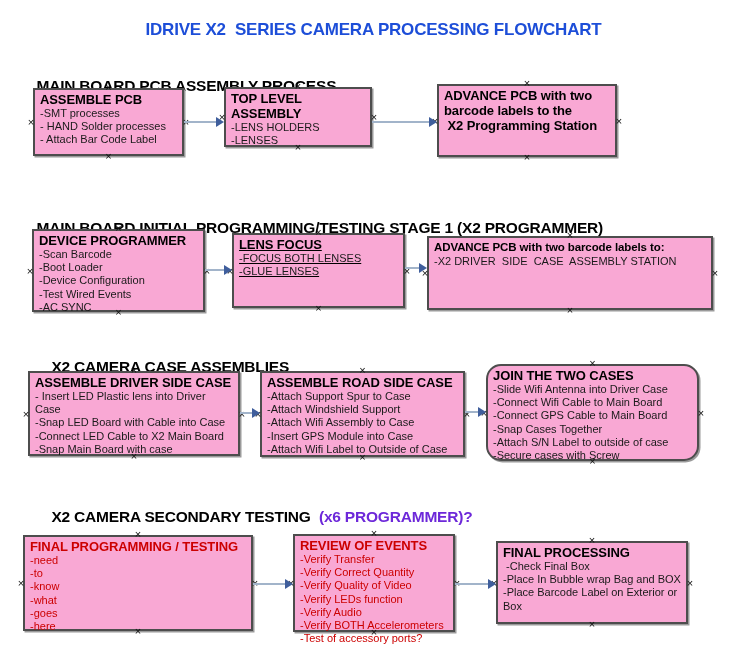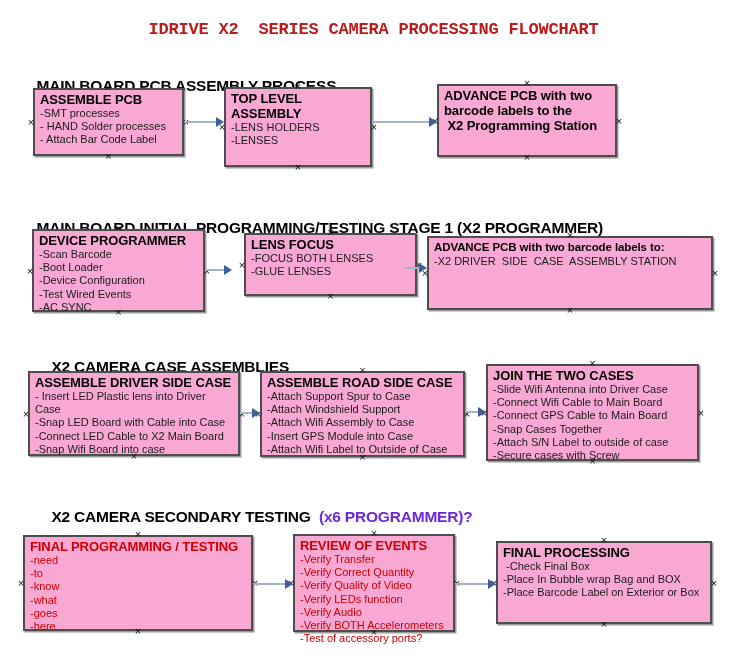--- a/index.html
+++ b/index.html
@@ -2,21 +2,21 @@
 <html><head>
 <meta charset="utf-8">
 <style>
   html,body{margin:0;padding:0;background:#ffffff;}
   #canvas{
     position:relative;width:747px;height:662px;background:#ffffff;overflow:hidden;
     font-family:"Liberation Sans","DejaVu Sans",sans-serif;color:#000;
   }
   .main-title{
     position:absolute;top:20px;left:0;width:747px;text-align:center;
-    font-size:17px;font-weight:bold;letter-spacing:-0.2px;white-space:pre-wrap;color:#b91c1c;font-family:Liberation Mono, monospace;
+    font-size:17px;font-weight:bold;letter-spacing:-0.2px;white-space:pre-wrap;color:#1d4ed8;
   }
   .shead{
     position:absolute;font-size:15.5px;font-weight:bold;letter-spacing:-0.2px;
     white-space:pre-wrap;color:#000;
   }
   .shead .redtxt{color:#6d28d9;}
   .fbox{
     position:absolute;box-sizing:border-box;background:#f9a8d4;
     border:2px solid #4d4d4d;box-shadow:1.5px 1.5px 0 #9a9a9a;
     padding:2px 5px;overflow:visible;
@@ -61,21 +61,21 @@
   </div>
 
   <div class="fbox" style="left:33px;top:88px;width:151px;height:68px;">
     <div class="bt">ASSEMBLE PCB</div>
     <div class="bl">
         <div class="itm">-SMT processes</div>
         <div class="itm">- HAND Solder processes</div>
         <div class="itm">- Attach Bar Code Label</div>
       </div>
   </div>
-  <div class="fbox" style="left:224px;top:87px;width:148px;height:80px;">
+  <div class="fbox" style="left:224px;top:87px;width:148px;height:60px;">
     <div class="bt">TOP LEVEL ASSEMBLY</div>
     <div class="bl">
         <div class="itm">-LENS HOLDERS</div>
         <div class="itm">-LENSES</div>
       </div>
   </div>
   <div class="fbox" style="left:437px;top:84px;width:180px;height:73px;">
     <div class="bt">ADVANCE PCB with two
 barcode labels to the
  X2 Programming Station</div>
@@ -91,21 +91,21 @@
   <div class="fbox" style="left:32px;top:229px;width:173px;height:83px;">
     <div class="bt">DEVICE PROGRAMMER</div>
     <div class="bl">
         <div class="itm">-Scan Barcode</div>
         <div class="itm">-Boot Loader</div>
         <div class="itm">-Device Configuration</div>
         <div class="itm">-Test Wired Events</div>
         <div class="itm">-AC SYNC</div>
       </div>
   </div>
-  <div class="fbox" style="left:244px;top:233px;width:173px;height:63px;">
+  <div class="fbox" style="left:232px;top:233px;width:173px;height:75px;text-decoration:underline;">
     <div class="bt">LENS FOCUS</div>
     <div class="bl">
         <div class="itm">-FOCUS BOTH LENSES</div>
         <div class="itm">-GLUE LENSES</div>
       </div>
   </div>
   <div class="fbox" style="left:427px;top:236px;width:286px;height:74px;">
     <div class="bt t-sm">ADVANCE PCB with two barcode labels to:</div>
     <div class="bl">
         <div class="itm">-X2 DRIVER  SIDE  CASE  ASSEMBLY STATION</div>
@@ -117,34 +117,34 @@
   <div class="shead" style="left:35px;top:340px;">
     <span>X2 CAMERA CASE ASSEMBLIES</span>
   </div>
 
   <div class="fbox" style="left:28px;top:371px;width:212px;height:85px;">
     <div class="bt">ASSEMBLE DRIVER SIDE CASE</div>
     <div class="bl">
         <div class="itm">- Insert LED Plastic lens into Driver Case</div>
         <div class="itm">-Snap LED Board with Cable into Case</div>
         <div class="itm">-Connect LED Cable to X2 Main Board</div>
-        <div class="itm">-Snap Wifi Board into case</div>
+        <div class="itm">-Snap Main Board with case</div>
       </div>
   </div>
   <div class="fbox" style="left:260px;top:371px;width:205px;height:86px;">
     <div class="bt">ASSEMBLE ROAD SIDE CASE</div>
     <div class="bl">
         <div class="itm">-Attach Support Spur to Case</div>
         <div class="itm">-Attach Windshield Support</div>
         <div class="itm">-Attach Wifi Assembly to Case</div>
         <div class="itm">-Insert GPS Module into Case</div>
         <div class="itm">-Attach Wifi Label to Outside of Case</div>
       </div>
   </div>
-  <div class="fbox" style="left:486px;top:364px;width:213px;height:97px;">
+  <div class="fbox" style="left:486px;top:364px;width:213px;height:97px;border-radius:15px;">
     <div class="bt">JOIN THE TWO CASES</div>
     <div class="bl">
         <div class="itm">-Slide Wifi Antenna into Driver Case</div>
         <div class="itm">-Connect Wifi Cable to Main Board</div>
         <div class="itm">-Connect GPS Cable to Main Board</div>
         <div class="itm">-Snap Cases Together</div>
         <div class="itm">-Attach S/N Label to outside of case</div>
         <div class="itm">-Secure cases with Screw</div>
       </div>
   </div>
@@ -171,21 +171,21 @@
     <div class="bl">
         <div class="itm">-Verify Transfer</div>
         <div class="itm">-Verify Correct Quantity</div>
         <div class="itm">-Verify Quality of Video</div>
         <div class="itm">-Verify LEDs function</div>
         <div class="itm">-Verify Audio</div>
         <div class="itm">-Verify BOTH Accelerometers</div>
         <div class="itm">-Test of accessory ports?</div>
       </div>
   </div>
-  <div class="fbox" style="left:496px;top:541px;width:216px;height:83px;">
+  <div class="fbox" style="left:496px;top:541px;width:192px;height:83px;">
     <div class="bt">FINAL PROCESSING</div>
     <div class="bl">
         <div class="itm"> -Check Final Box</div>
         <div class="itm">-Place In Bubble wrap Bag and BOX</div>
         <div class="itm">-Place Barcode Label on Exterior or Box</div>
       </div>
   </div>
   <div class="arrow" style="left:253px;top:578px;width:40px;"></div>
   <div class="arrow" style="left:455px;top:578px;width:41px;"></div>
 

